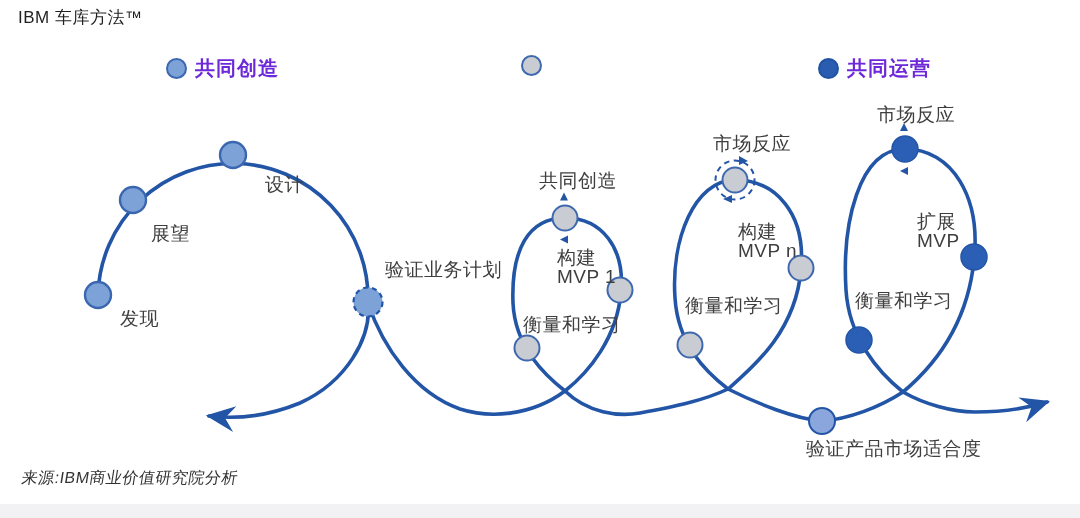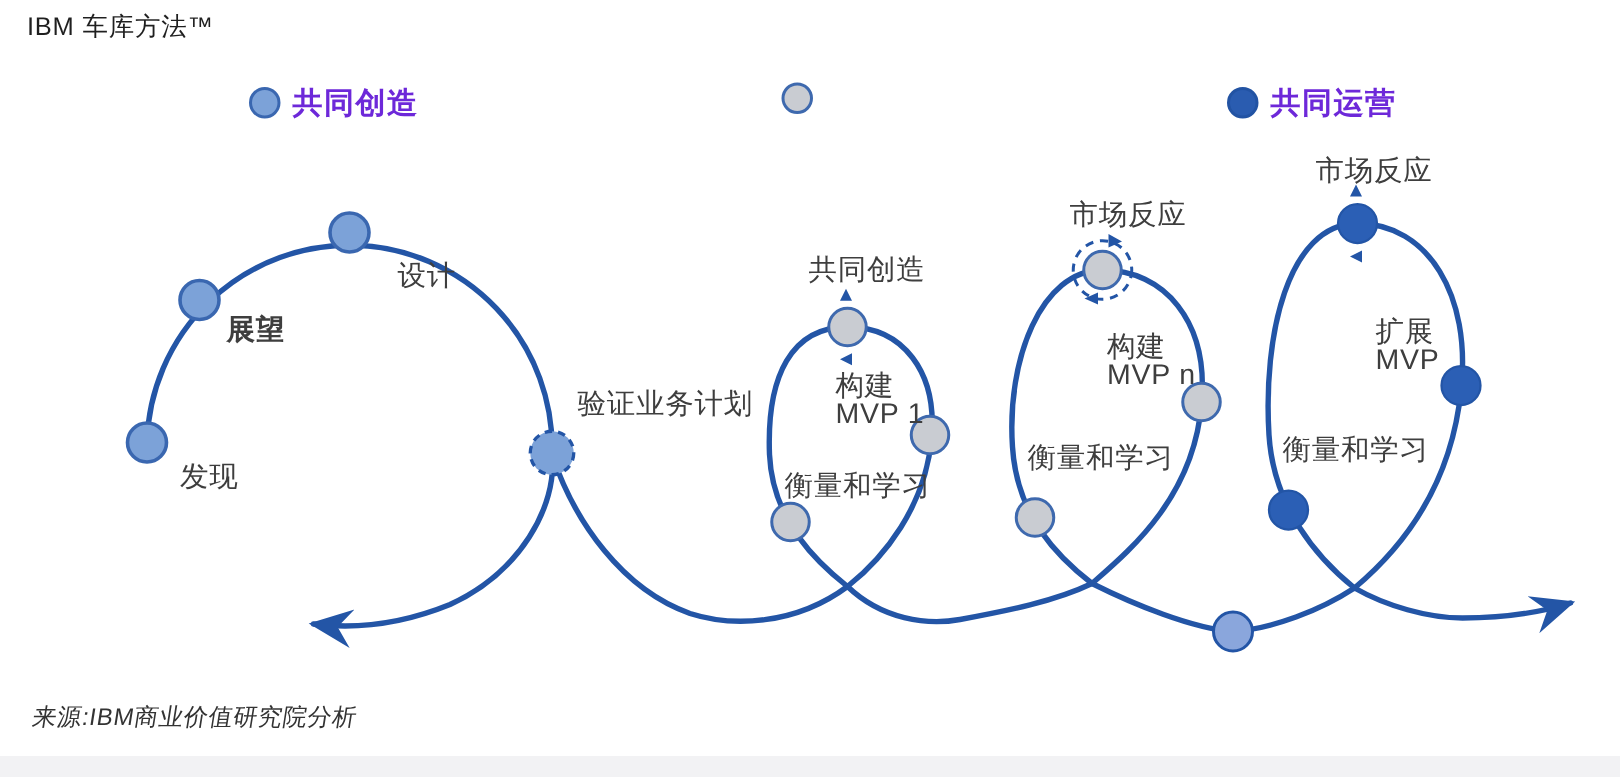--- a/index.html
+++ b/index.html
@@ -85,28 +85,29 @@
       <path class="tri" d="M 908 167 L 900 171 L 908 175 Z"></path>
       <circle class="nd-dark" cx="905" cy="149" r="13"></circle>
       <circle class="nd-dark" cx="974" cy="257" r="13"></circle>
       <circle class="nd-dark" cx="859" cy="340" r="13"></circle>
       <circle class="nd-bottom" cx="822" cy="421" r="13"></circle>
     </svg>
 
   <div class="source">来源:IBM商业价值研究院分析</div>
   <div class="strip"></div>
 <div class="nlabel" style="left: 120px; top: 284px; margin-top: 25px;">发现</div>
-    <div class="nlabel" style="left: 151px; top: 211px; font-weight: bold;">展望</div>
+    <div class="nlabel" style="left: 151px; top: 224px;">展望</div>
     <div class="nlabel" style="left: 219px; top: 175px; margin-left: 46px;">设计</div>
     <div class="nlabel" style="left: 385px; top: 260px; font-family: Liberation Serif, serif;">验证业务计划</div>
     <div class="nlabel" style="left: 539px; top: 171px;">共同创造</div>
     <div class="nlabel" style="left: 557px; top: 248px;">构建
 MVP 1</div>
     <div class="nlabel" style="left: 523px; top: 315px;">衡量和学习</div>
     <div class="nlabel" style="left: 713px; top: 134px;">市场反应</div>
     <div class="nlabel" style="left: 738px; top: 222px;">构建
 MVP n</div>
     <div class="nlabel" style="left: 685px; top: 296px;">衡量和学习</div>
     <div class="nlabel" style="left: 877px; top: 105px;">市场反应</div>
     <div class="nlabel" style="left: 917px; top: 212px;">扩展
 MVP</div>
     <div class="nlabel" style="left: 855px; top: 291px;">衡量和学习</div>
+    <div class="nlabel" style="left: 806px; top: 439px;">验证产品市场适合度</div>
   </div>
 
 </body></html>

